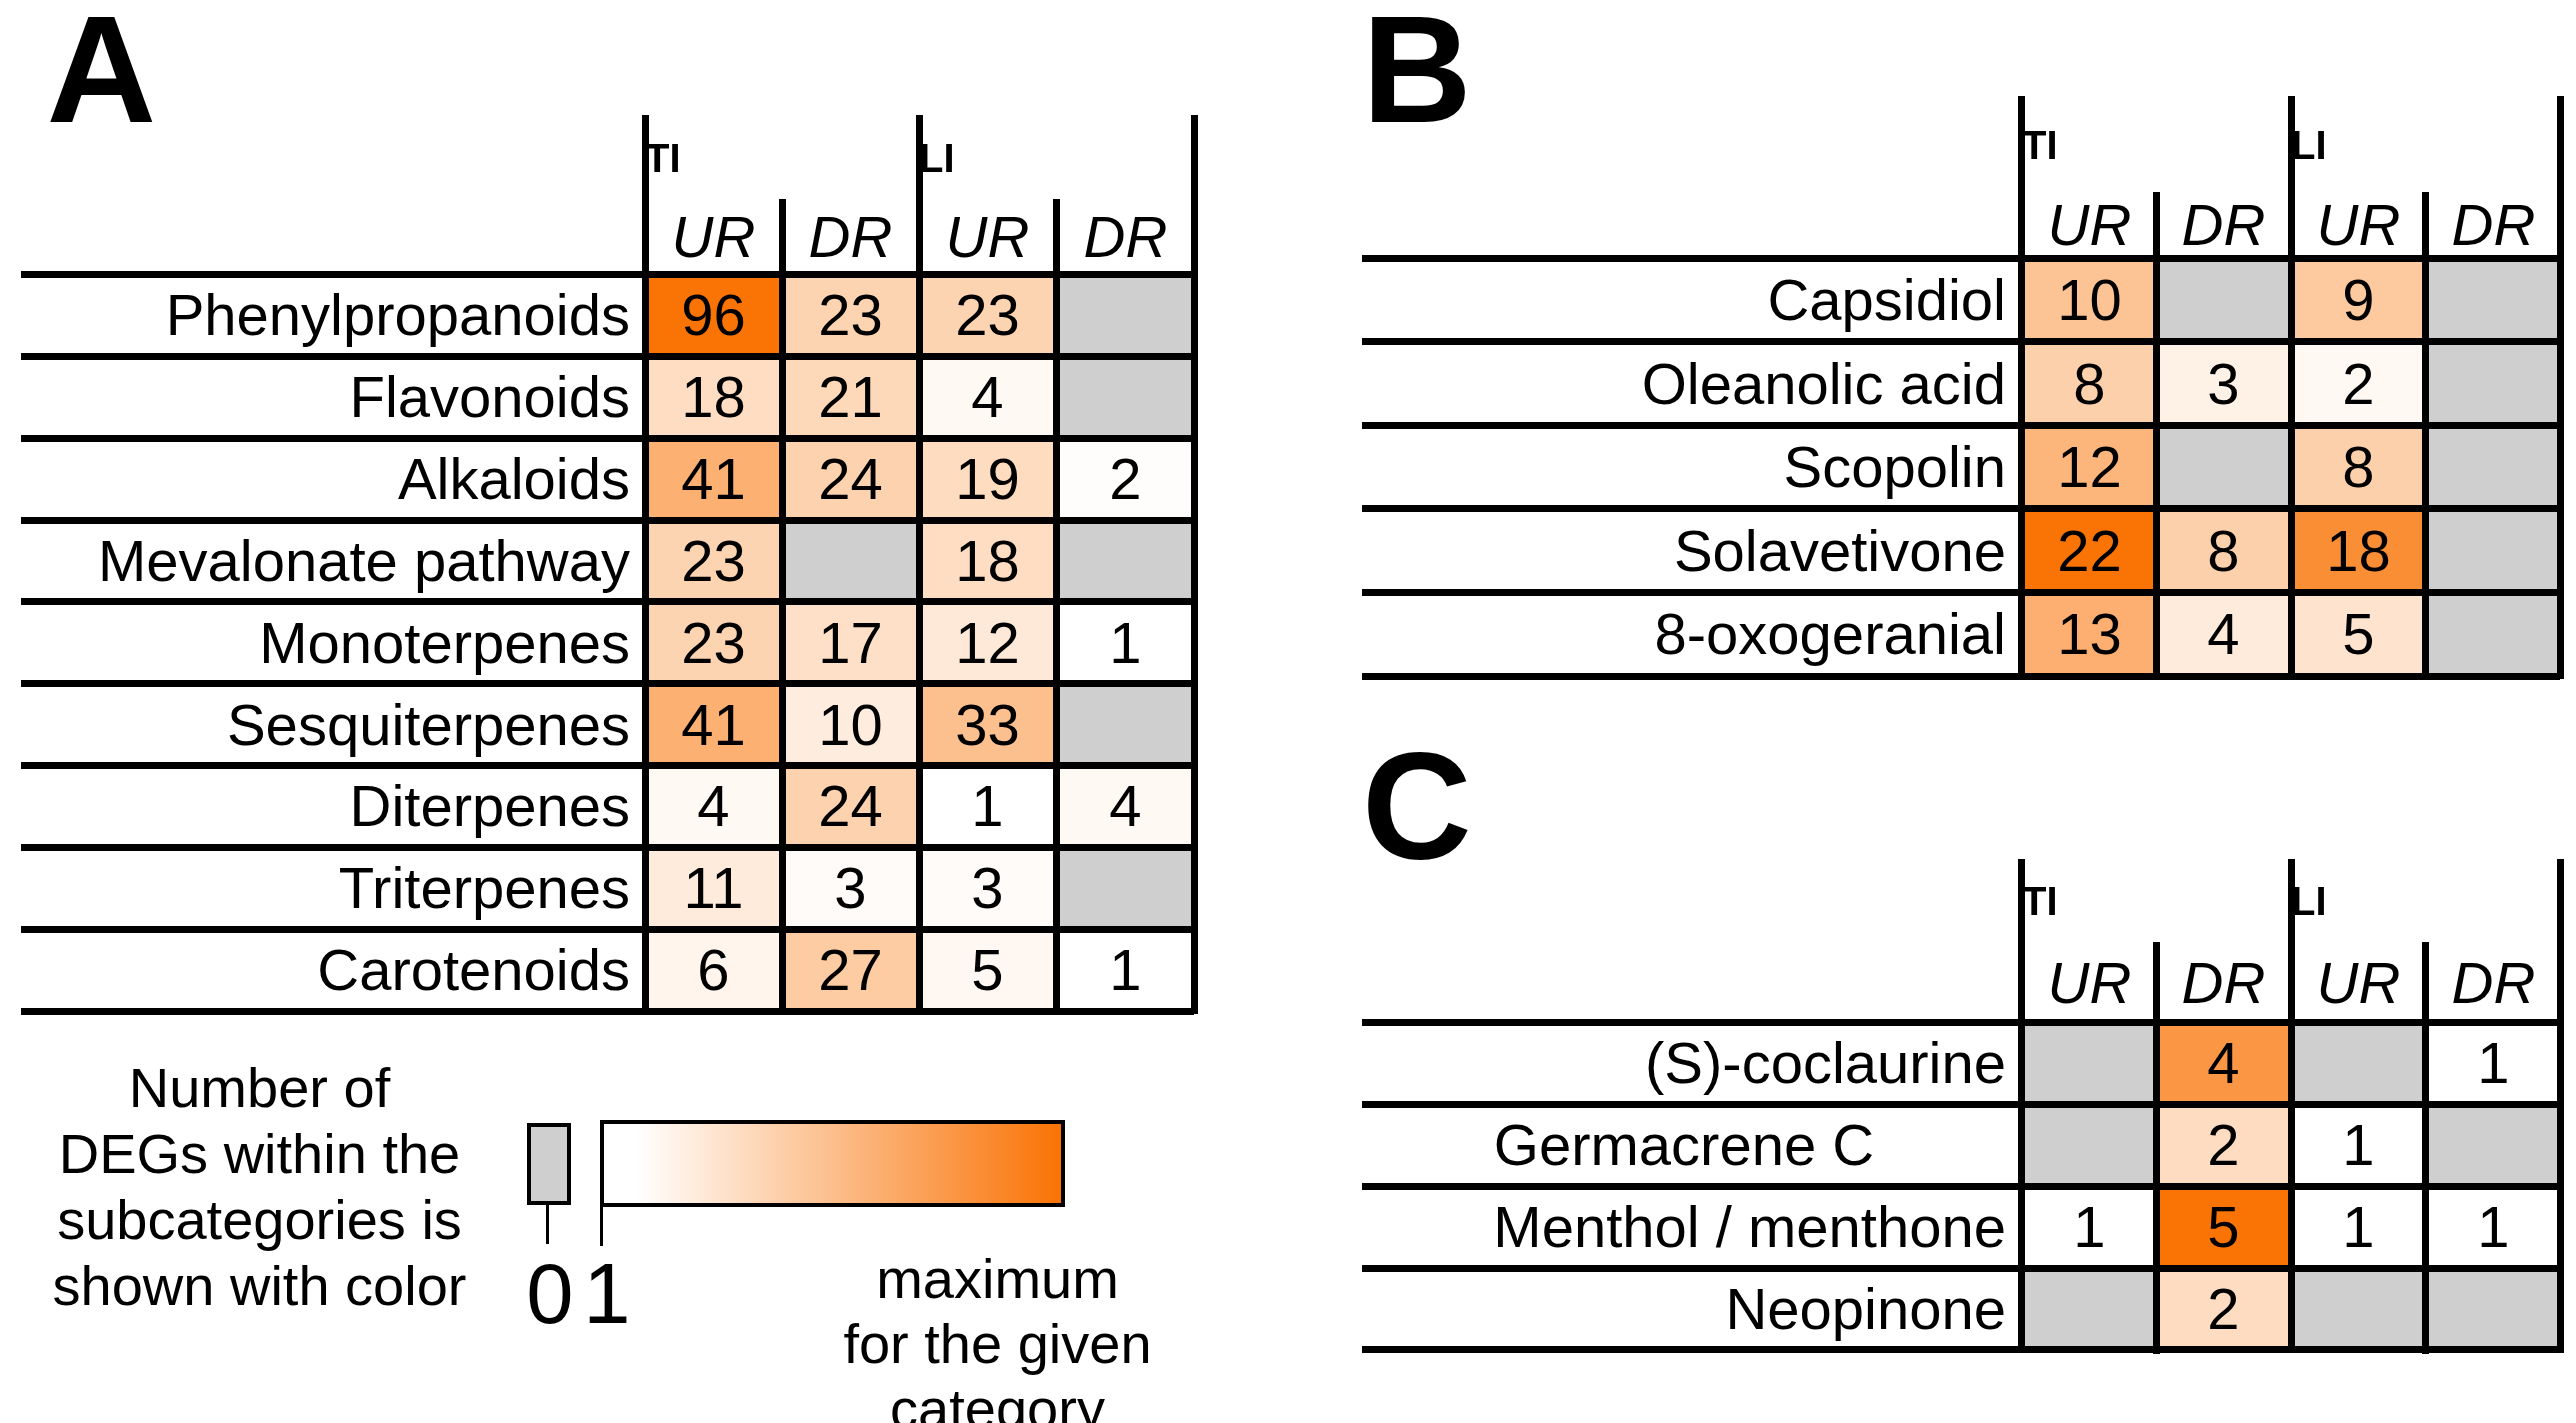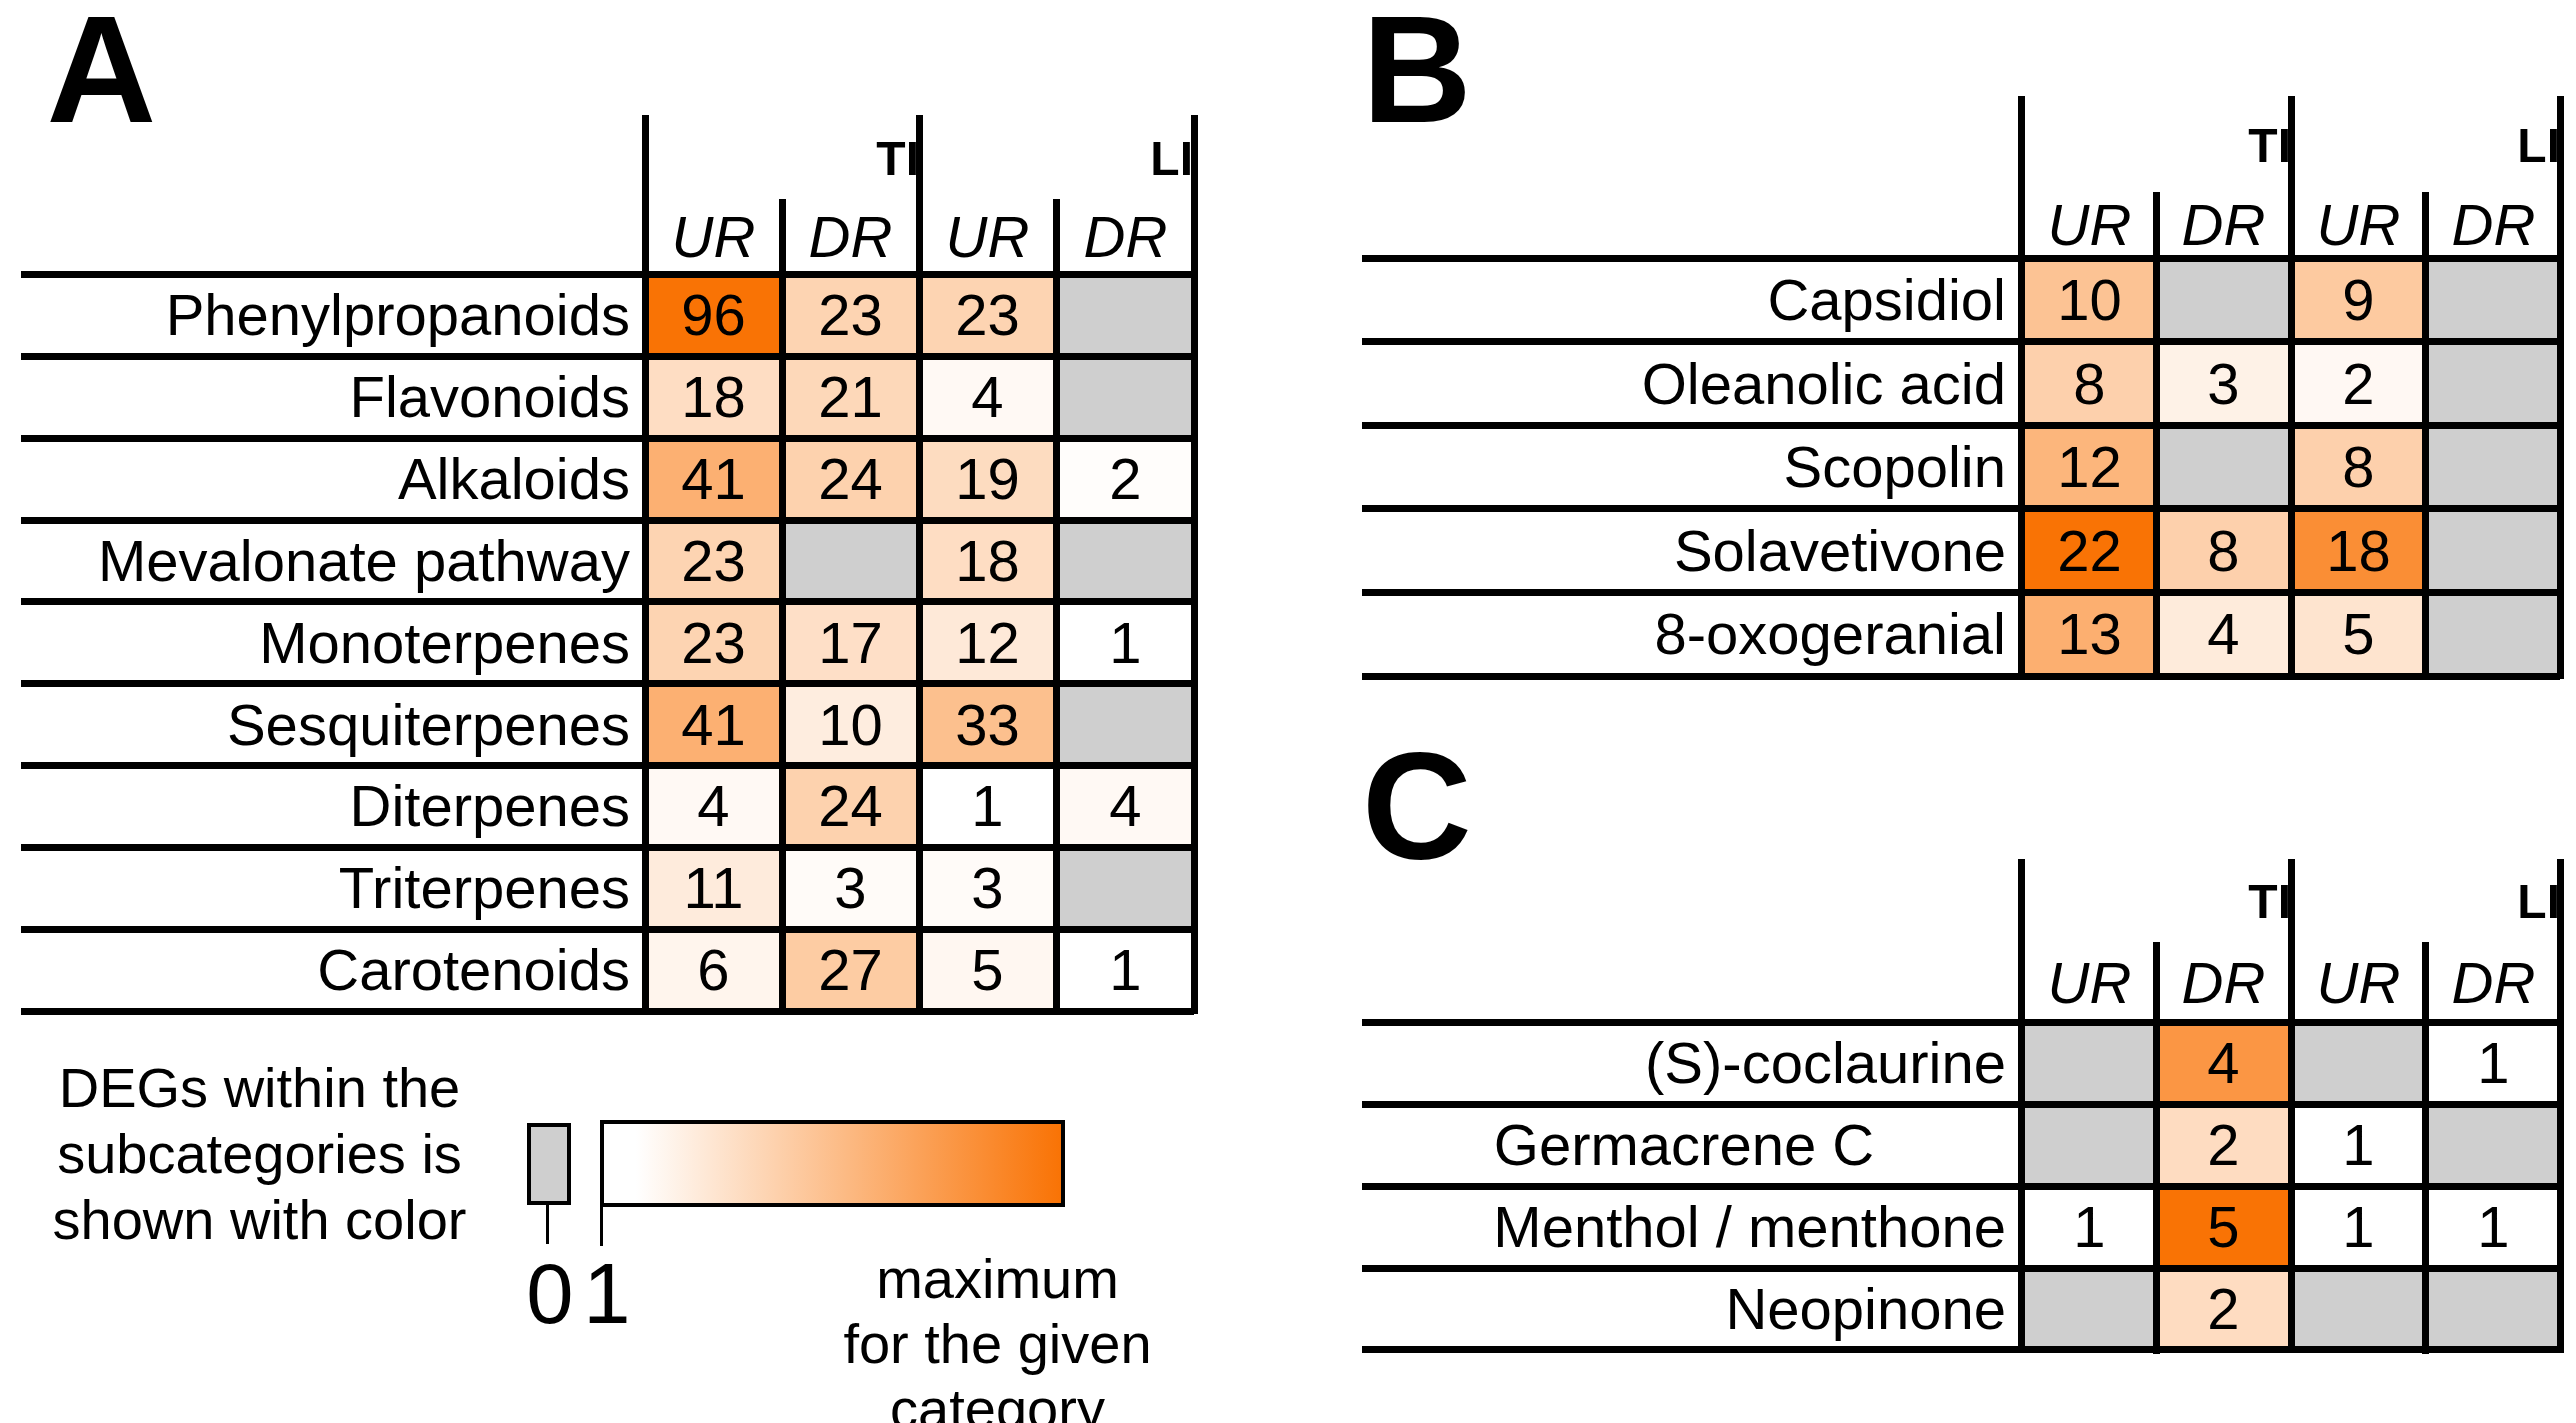--- a/index.html
+++ b/index.html
@@ -26,23 +26,23 @@
     font-size:58px;
   }
   .row-label{
     position:absolute;z-index:2;
     text-align:right;
     font-size:58px;
     white-space:nowrap;
   }
   .group-label{
     position:absolute;z-index:3;
-    text-align:right;
+    text-align:left;
     font-weight:bold;
-    font-size:48px;
+    font-size:40px;
   }
   .sub-label{
     position:absolute;z-index:3;
     text-align:center;
     font-style:italic;
     font-size:58px;
   }
   .hline,.vline{position:absolute;background:#000;z-index:4;}
   
   .legend-textblock{
@@ -290,20 +290,21 @@
         <div class="vline" style="left: 656px; top: 134px; width: 6.8px; height: 494px;"></div>
         <div class="vline" style="left: 926px; top: 134px; width: 6.8px; height: 494px;"></div>
         <div class="vline" style="left: 1195px; top: 134px; width: 6.8px; height: 494px;"></div>
         <div class="vline" style="left: 791px; top: 217px; width: 6.8px; height: 412px;"></div>
         <div class="vline" style="left: 1060px; top: 217px; width: 6.8px; height: 412px;"></div>
       </div>
   </div>
 
   <div>
     <div class="legend-textblock" style="left:21px;top:1055px;">
+      <div>Number of</div>
       <div>DEGs within the</div>
       <div>subcategories is</div>
       <div>shown with color</div>
     </div>
 
     <div class="legend-zero-box" id="legend-zero-box" style="left: 527px; top: 1123px; width: 44px; height: 82px; background: rgb(207, 207, 207); border: 4.3px solid rgb(0, 0, 0);"></div>
     <div class="legend-tick" style="left:546px;top:1205px;width:3.4px;height:39px;"></div>
 
     <div class="legend-bar" id="legend-gradient-bar" style="left: 600px; top: 1120px; width: 465px; height: 87px; border: 4.3px solid rgb(0, 0, 0); background: linear-gradient(to right, rgb(255, 255, 255) 0%, rgb(255, 255, 255) 7%, rgb(249, 115, 5) 100%);"></div>
     <div class="legend-tick" style="left:600px;top:1207px;width:3.4px;height:39px;"></div>

